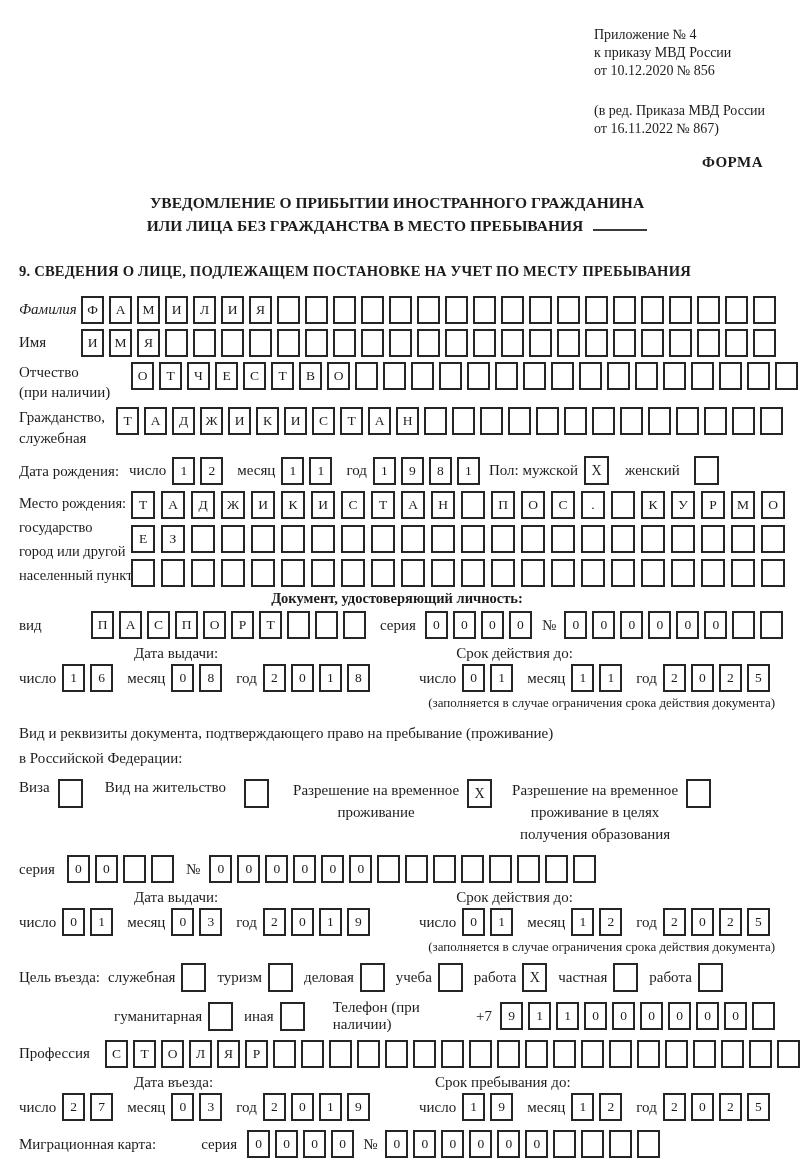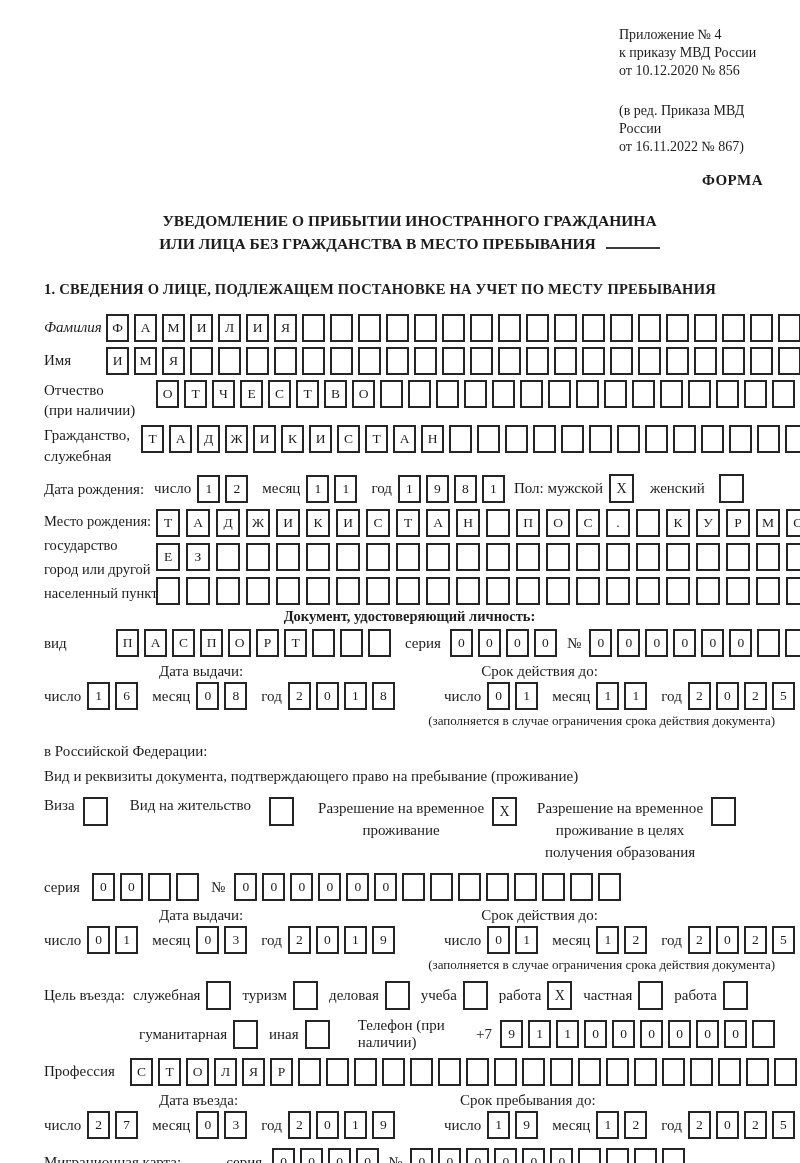--- a/index.html
+++ b/index.html
@@ -1,20 +1,20 @@
 <!DOCTYPE html>
 <html><head>
 <meta charset="utf-8">
 <style>
   html,body{margin:0;padding:0;}
   body{
     width:800px;height:1163px;background:#ffffff;color:#1c1c1c;
     font-family:"Liberation Serif","DejaVu Serif",serif;font-size:15px;
   }
-  .page{position:relative;width:800px;height:1163px;padding:26px 25px 10px 44px;box-sizing:border-box;overflow:hidden;border-radius:22px;}
+  .page{position:relative;width:800px;height:1163px;padding:26px 25px 10px 19px;box-sizing:border-box;overflow:hidden;border-radius:22px;}
 
   
   .appendix{margin-left:575px;line-height:18px;font-size:14px;}
   .appendix .amend{margin-top:22px;}
   .forma{margin-top:16px;margin-right:12px;text-align:right;font-weight:bold;font-size:15px;letter-spacing:.5px;}
 
   .doc-title{margin-top:20px;text-align:center;font-weight:bold;font-size:15.5px;line-height:23px;}
   .t-underline{display:inline-block;width:54px;height:13px;border-bottom:2.5px solid #3a3a3a;margin-left:10px;}
 
   .section-heading{margin-top:26px;font-weight:bold;font-size:14.6px;letter-spacing:.2px;}
@@ -67,21 +67,21 @@
     <div class="amend">(в ред. Приказа МВД России</div>
     <div>от 16.11.2022 № 867)</div>
   </div>
   <div class="forma">ФОРМА</div>
 
   <div class="doc-title">
     <div>УВЕДОМЛЕНИЕ О ПРИБЫТИИ ИНОСТРАННОГО ГРАЖДАНИНА</div>
     <div><span>ИЛИ ЛИЦА БЕЗ ГРАЖДАНСТВА В МЕСТО ПРЕБЫВАНИЯ</span><span class="t-underline"></span></div>
   </div>
 
-  <div class="section-heading">1. СВЕДЕНИЯ О ЛИЦЕ, ПОДЛЕЖАЩЕМ ПОСТАНОВКЕ НА УЧЕТ ПО МЕСТУ ПРЕБЫВАНИЯ</div>
+  <div class="section-heading">9. СВЕДЕНИЯ О ЛИЦЕ, ПОДЛЕЖАЩЕМ ПОСТАНОВКЕ НА УЧЕТ ПО МЕСТУ ПРЕБЫВАНИЯ</div>
 
   <div class="row" style="margin-top:16px;">
     <span class="lbl" style="width:62px;font-style:italic;">Фамилия</span>
     <span class="cellrow">
         <span class="cell">Ф</span>
         <span class="cell">А</span>
         <span class="cell">М</span>
         <span class="cell">И</span>
         <span class="cell">Л</span>
         <span class="cell">И</span>
@@ -392,22 +392,22 @@
           <span class="cell">2</span>
           <span class="cell">0</span>
           <span class="cell">2</span>
           <span class="cell">5</span>
         </span>
     </span>
   </div>
   <div class="note">(заполняется в случае ограничения срока действия документа)</div>
 
   <div style="margin-top:10px;line-height:25px;">
+    <div>Вид и реквизиты документа, подтверждающего право на пребывание (проживание)</div>
     <div>в Российской Федерации:</div>
-    <div>Вид и реквизиты документа, подтверждающего право на пребывание (проживание)</div>
   </div>
 
   <div class="res-opts">
     <span class="res-opt">
       <span>Виза</span>
       <span class="chk"></span>
     </span>
     <span class="res-opt" style="margin-left:22px;">
       <span>Вид на жительство</span>
       <span class="chk" style="margin-left:10px;"></span>

